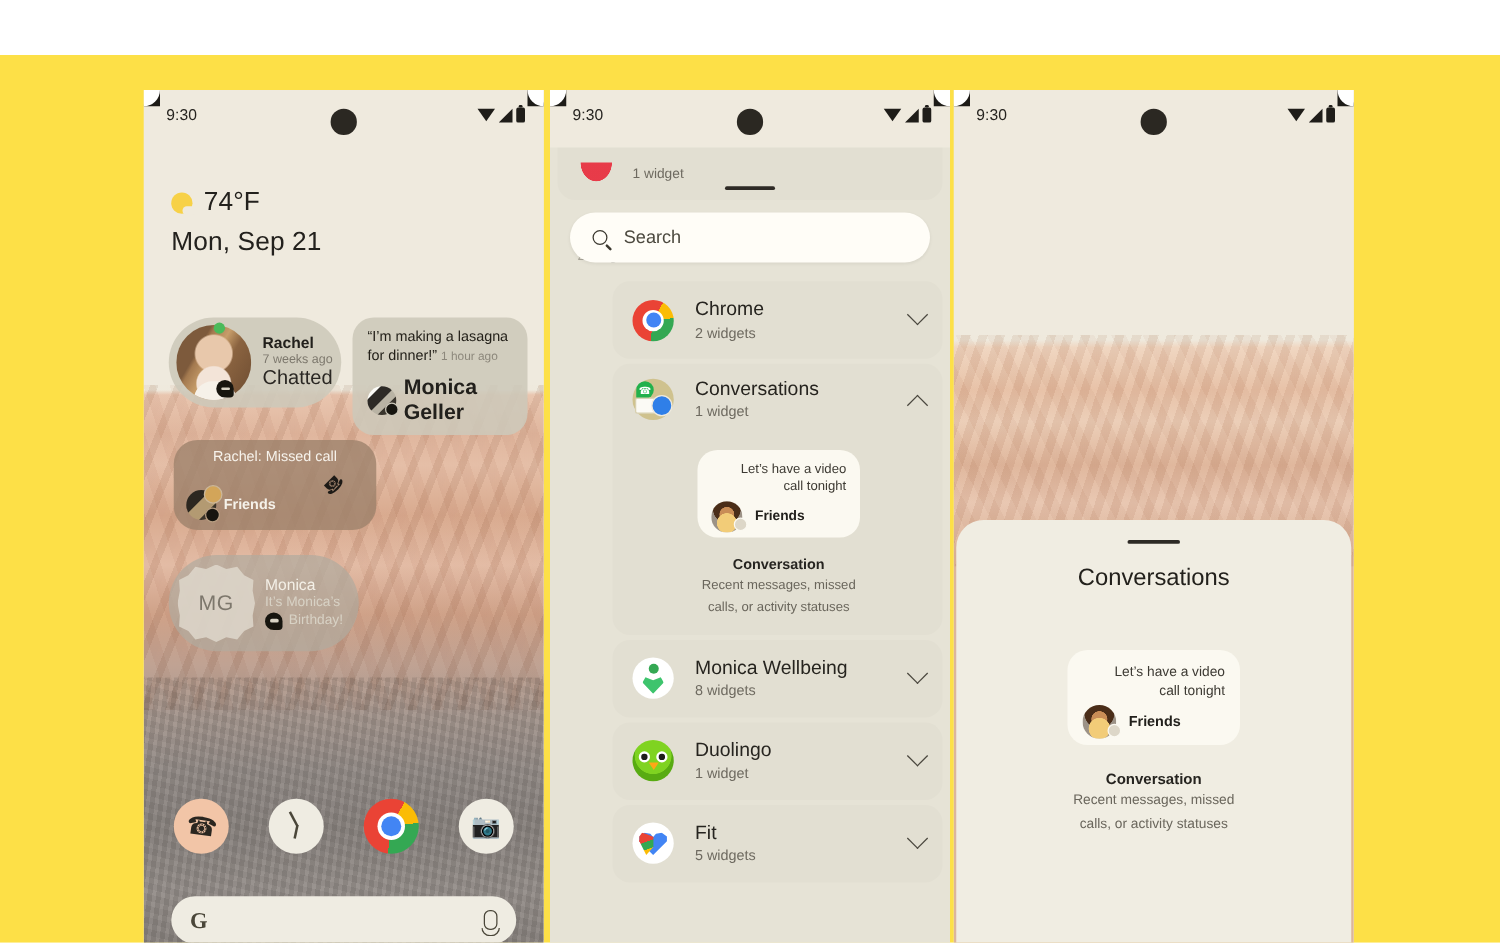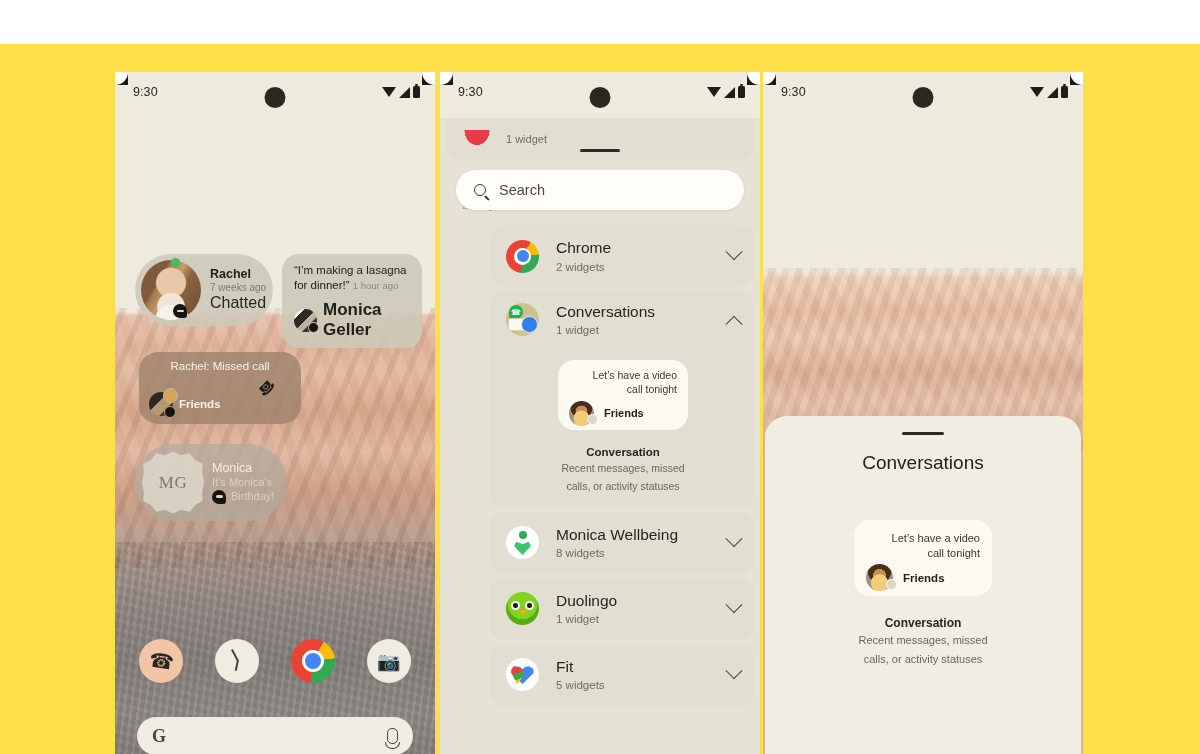--- a/index.html
+++ b/index.html
@@ -268,21 +268,20 @@
     background: rgba(178,170,158,.72);
     border-radius: 39px;
     display: flex; align-items: center; padding-left: 7px; box-sizing: border-box;
   }
   .mg-av {
     width: 62px; height: 62px; flex: none;
     background: rgba(222,215,203,.85);
     display: flex; align-items: center; justify-content: center;
     font-size: 17px; color: #7d776c; letter-spacing: .5px;
     clip-path: polygon(50% 0%,63% 6%,77% 3%,86% 14%,98% 20%,97% 34%,100% 50%,97% 66%,98% 80%,86% 86%,77% 97%,63% 94%,50% 100%,37% 94%,23% 97%,14% 86%,2% 80%,3% 66%,0% 50%,3% 34%,2% 20%,14% 14%,23% 3%,37% 6%);
-    font-family: Liberation Serif, serif;
   }
   .mg-text { margin-left: 8px; line-height: 1.2; }
   .mg-name { font-size: 12.5px; color: #f4f0e7; font-weight: 400; }
   .mg-sub  { font-size: 11px; color: #d8d2c5; }
   .mg-row  { display: flex; align-items: center; gap: 5px; }
 
   .dock {
     position: absolute; left: 0; right: 0; top: 567px; z-index: 12;
     display: flex; justify-content: center; gap: 32px;
   }
@@ -561,20 +560,27 @@
     <div class="statusbar">
       <div class="clock">9:30</div>
       <div class="punchhole"></div>
       <div class="sysicons">
         <div class="ic-wifi"></div>
         <div class="ic-signal"></div>
         <div class="ic-batt"></div>
       </div>
     </div>
 
+    <div class="weather">
+      <div class="w-row1">
+        <div class="sun"></div>
+        <div class="temp">74°F</div>
+      </div>
+      <div class="wdate">Mon, Sep 21</div>
+    </div>
 
     <div class="peoplerow">
       <div class="chip-rachel">
         <div class="avatar-photo"></div>
         <div class="msg-dot badge-abs"></div>
         <div class="chip-text">
           <div class="chip-name">Rachel</div>
           <div class="chip-sub">7 weeks ago</div>
           <div class="chip-act">
               <span>Chatted</span>

